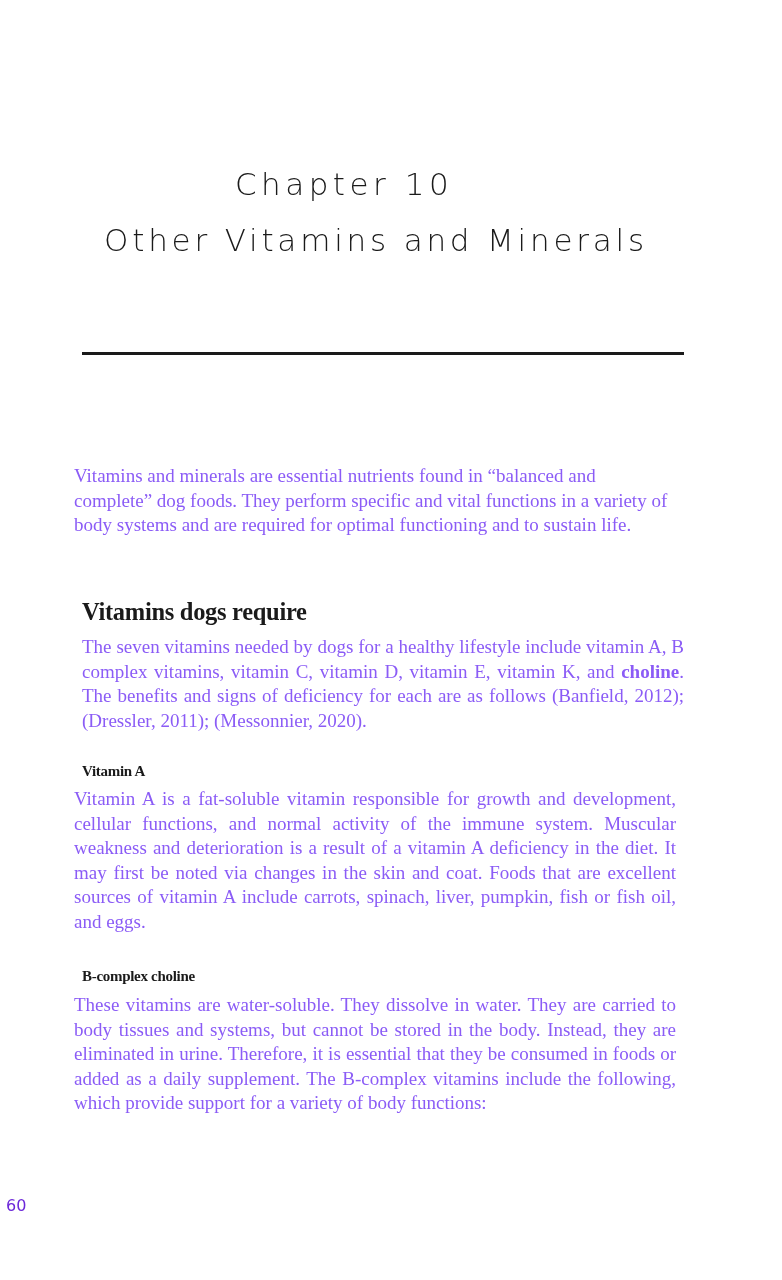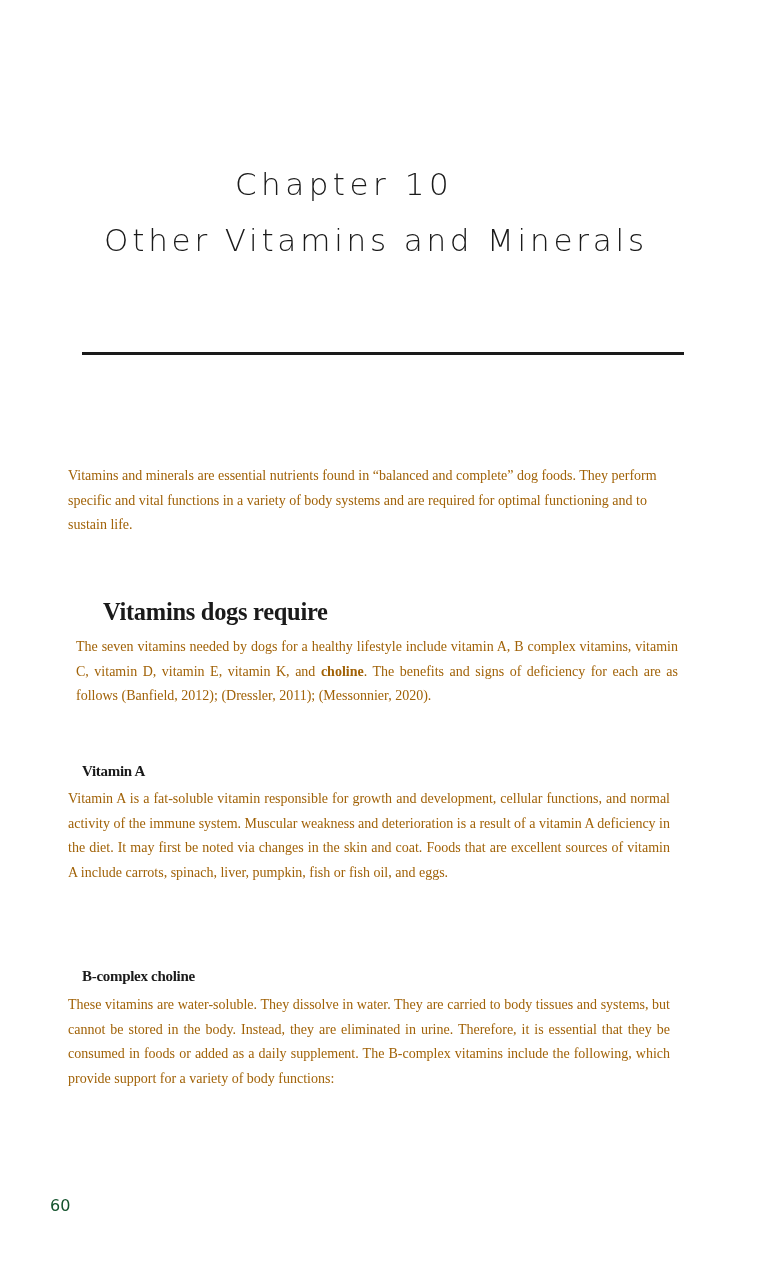--- a/index.html
+++ b/index.html
@@ -2,36 +2,36 @@
 <html><head>
 <meta charset="utf-8">
 <style>
   html, body { margin: 0; padding: 0; background: #ffffff; }
   body { width: 782px; height: 1280px; position: relative; overflow: hidden; color: #1a1a1a; }
   .chapter-head { position: absolute; left: 0; width: 688px; text-align: center;
     font-family: "DejaVu Sans", sans-serif; font-weight: 300; color: #1a1a1a; }
   .chap-num { top: 166px; font-size: 31px; letter-spacing: 4.5px; }
   .chap-title { top: 222px; font-size: 31px; letter-spacing: 3.8px; margin-left: 32px; }
   .rule { position: absolute; left: 82px; top: 352px; width: 602px; height: 3px; background: #1a1a1a; }
-  .body-text { position: absolute; left: 68px; width: 602px;
-    font-family: "Liberation Serif", serif; font-size: 14px; line-height: 24.6px;
-    text-align: justify; color: #a16207; }
+  .body-text { position: absolute; left: 74px; width: 602px;
+    font-family: "Liberation Serif", serif; font-size: 19px; line-height: 24.6px;
+    text-align: justify; color: #8b5cf6; }
   .intro { top: 464px; text-align: left; }
   .h2 { position: absolute; left: 82px; font-family: "Liberation Serif", serif;
-    font-size: 24.5px; font-weight: bold; color: #1a1a1a; letter-spacing: -0.3px; margin-left: 21px; }
+    font-size: 24.5px; font-weight: bold; color: #1a1a1a; letter-spacing: -0.3px; }
   .h3 { position: absolute; left: 82px; font-family: "Liberation Serif", serif;
     font-size: 15px; font-weight: bold; color: #1a1a1a; letter-spacing: -0.3px; }
   .sec1-h { top: 598px; }
   .sec1-p { top: 627px; }
   .sec2-h { top: 763px; }
   .sec2-p { top: 787px; }
   .sec3-h { top: 968px; }
   .sec3-p { top: 993px; }
   .page-num { position: absolute; left: 6px; top: 1196px; font-family: "DejaVu Sans", sans-serif;
-    font-size: 16px; color: #14532d; margin-left: 44px; }
+    font-size: 16px; color: #6d28d9; }
   b { font-weight: bold; }
 </style>
 </head>
 <body>
 
 <div class="chapter-head chap-num">Chapter 10</div>
 <div class="chapter-head chap-title">Other Vitamins and Minerals</div>
 <div class="rule"></div>
 
 <p class="body-text intro" style="margin:0">Vitamins and minerals are essential nutrients found in “balanced and complete” dog foods. They perform specific and vital functions in a variety of body systems and are required for optimal functioning and to sustain life.</p>

